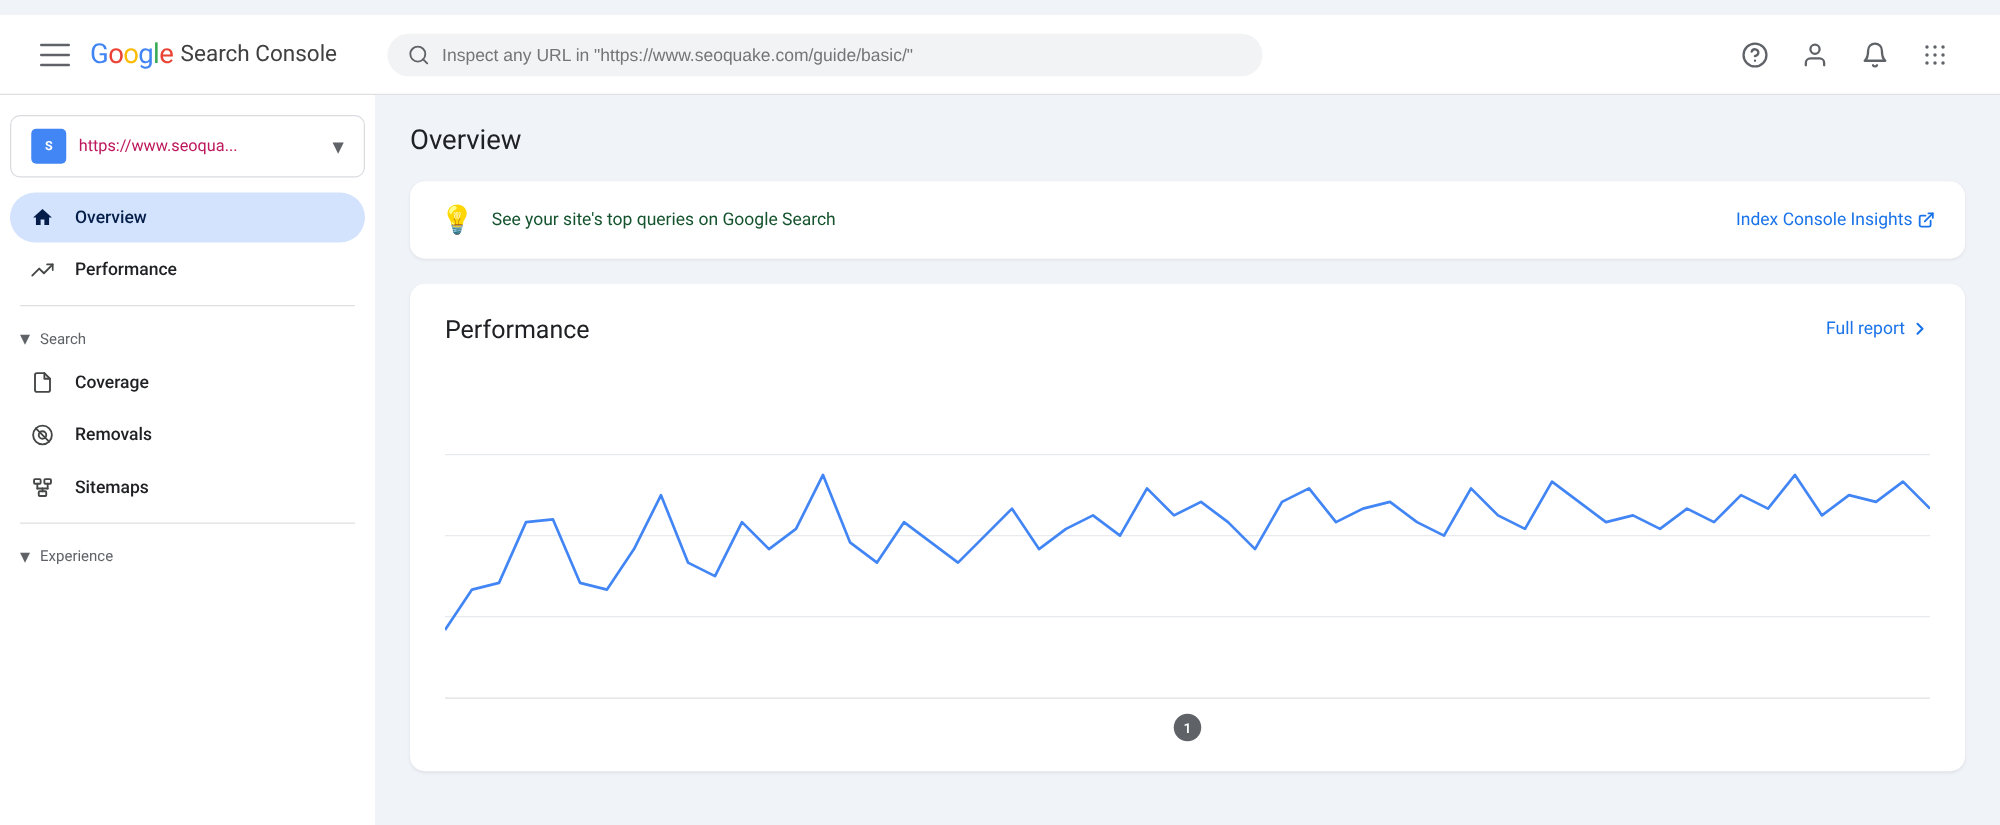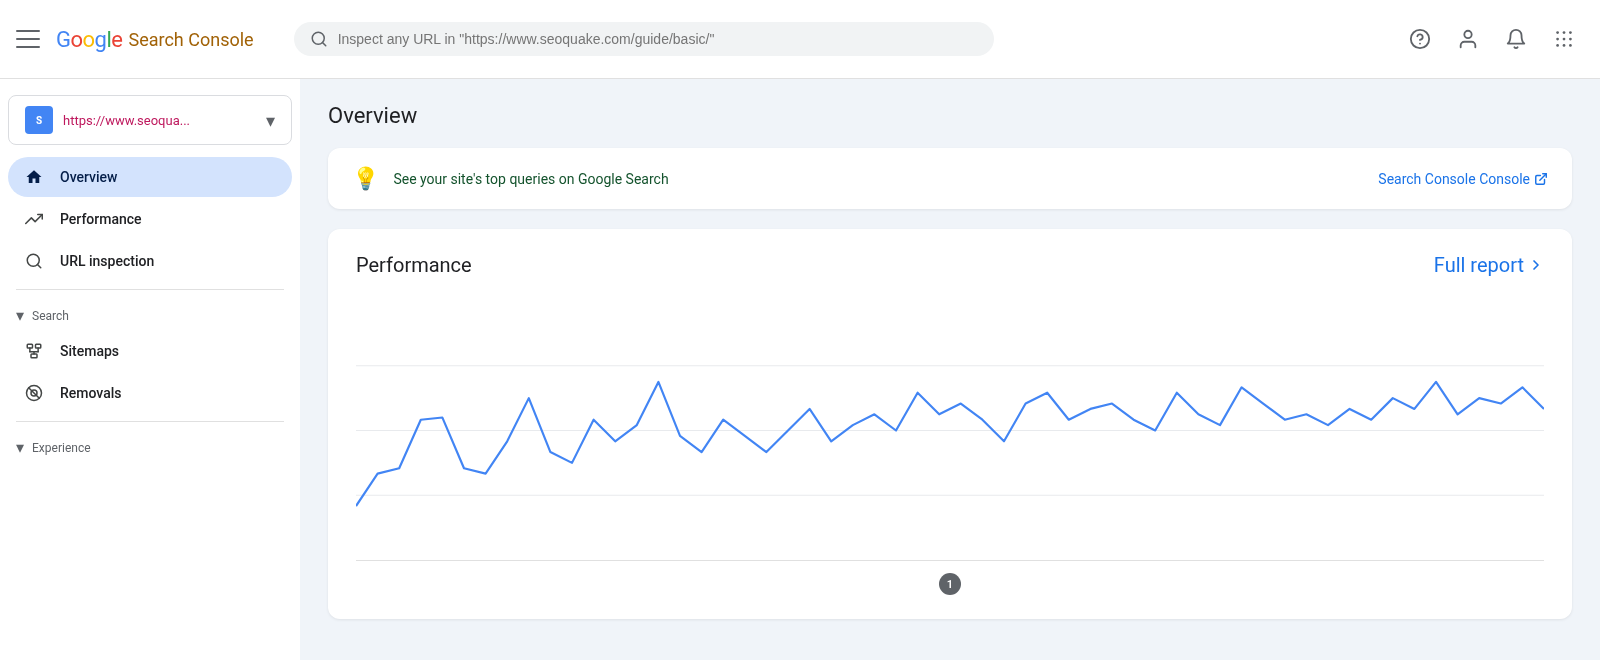--- a/index.html
+++ b/index.html
@@ -11,25 +11,26 @@
       overflow: hidden;
       display: flex;
       flex-direction: column;
     }
 
     
     .topbar {
       display: flex;
       align-items: center;
       background: #fff;
-      height: 79px;
-      padding: 0 16px;
+      height: 64px;
+      padding: 0 32px;
       border-bottom: 1px solid #e0e0e0;
       flex-shrink: 0;
       z-index: 10;
+      margin-top: 12px;
     }
     .topbar-menu-icon {
       width: 24px; height: 24px;
       display: flex; flex-direction: column;
       justify-content: space-around;
       cursor: pointer; margin-right: 16px;
     }
     .topbar-menu-icon span {
       display: block; height: 2px; background: #5f6368; border-radius: 1px;
     }
@@ -38,21 +39,21 @@
       margin-right: 16px;
     }
     .google-logo {
       font-size: 22px; font-weight: 400; letter-spacing: -0.5px;
     }
     .g-blue { color: #4285f4; }
     .g-red { color: #ea4335; }
     .g-yellow { color: #fbbc05; }
     .g-green { color: #34a853; }
     .logo-title {
-      font-size: 18px; color: #a16207; font-weight: 400; white-space: nowrap;
+      font-size: 18px; color: #404040; font-weight: 400; white-space: nowrap;
     }
     .search-bar {
       flex: 1;
       max-width: 700px;
       margin: 0 24px;
       display: flex;
       align-items: center;
       background: #f1f3f4;
       border-radius: 24px;
       padding: 8px 16px;
@@ -195,21 +196,21 @@
       min-height: 380px;
     }
     .perf-card-header {
       display: flex; align-items: center; justify-content: space-between;
       margin-bottom: 24px;
     }
     .perf-card-title {
       font-size: 20px; font-weight: 400; color: #202124;
     }
     .full-report-link {
-      color: #1a73e8; font-size: 20px; text-decoration: none;
+      color: #1a73e8; font-size: 14px; text-decoration: none;
       display: flex; align-items: center; gap: 4px; padding-left: 12px;
     }
 
     .chart-area {
       position: relative;
       height: 260px;
       border-bottom: 1px solid #e0e0e0;
     }
     .chart-area svg {
       width: 100%; height: 100%;
@@ -307,85 +308,85 @@
     <div class="nav-item">
       <span class="nav-icon">
         <svg width="18" height="18" viewBox="0 0 24 24" fill="none" stroke="currentColor" stroke-width="2" stroke-linecap="round" stroke-linejoin="round">
             <polyline points="23 6 13.5 15.5 8.5 10.5 1 18"></polyline>
             <polyline points="17 6 23 6 23 12"></polyline>
           </svg>
       </span>
       <span>Performance</span>
     </div>
 
+
+    <div class="sidebar-divider"></div>
+
+    <div class="sidebar-section-label">
+      <span class="chevron">▾</span>
+      <span>Search</span>
+    </div>
+
     <div class="nav-item">
       <span class="nav-icon">
         <svg width="18" height="18" viewBox="0 0 24 24" fill="none" stroke="currentColor" stroke-width="2" stroke-linecap="round" stroke-linejoin="round">
-            <circle cx="11" cy="11" r="8"></circle>
-            <line x1="21" y1="21" x2="16.65" y2="16.65"></line>
+            <path d="M14 2H6a2 2 0 0 0-2 2v16a2 2 0 0 0 2 2h12a2 2 0 0 0 2-2V8z"></path>
+            <polyline points="14 2 14 8 20 8"></polyline>
           </svg>
       </span>
-      <span>URL inspection</span>
-    </div>
-
-    <div class="sidebar-divider"></div>
-
-    <div class="sidebar-section-label">
-      <span class="chevron">▾</span>
-      <span>Search</span>
-    </div>
-
+      <span>Coverage</span>
+    </div>
+
+    <div class="nav-item">
+      <span class="nav-icon">
+        <svg width="18" height="18" viewBox="0 0 24 24" fill="none" stroke="currentColor" stroke-width="2" stroke-linecap="round" stroke-linejoin="round">
+            <circle cx="12" cy="12" r="10"></circle>
+            <line x1="4.93" y1="4.93" x2="19.07" y2="19.07"></line>
+            <circle cx="12" cy="12" r="4"></circle>
+          </svg>
+      </span>
+      <span>Removals</span>
+    </div>
 
     <div class="nav-item">
       <span class="nav-icon">
         <svg width="18" height="18" viewBox="0 0 24 24" fill="none" stroke="currentColor" stroke-width="2" stroke-linecap="round" stroke-linejoin="round">
             <rect x="3" y="3" width="7" height="5" rx="1"></rect>
             <rect x="14" y="3" width="7" height="5" rx="1"></rect>
             <rect x="8" y="16" width="8" height="5" rx="1"></rect>
             <line x1="6.5" y1="8" x2="6.5" y2="13"></line>
             <line x1="17.5" y1="8" x2="17.5" y2="13"></line>
             <line x1="6.5" y1="13" x2="17.5" y2="13"></line>
             <line x1="12" y1="13" x2="12" y2="16"></line>
           </svg>
       </span>
       <span>Sitemaps</span>
     </div>
 
-    <div class="nav-item">
-      <span class="nav-icon">
-        <svg width="18" height="18" viewBox="0 0 24 24" fill="none" stroke="currentColor" stroke-width="2" stroke-linecap="round" stroke-linejoin="round">
-            <circle cx="12" cy="12" r="10"></circle>
-            <line x1="4.93" y1="4.93" x2="19.07" y2="19.07"></line>
-            <circle cx="12" cy="12" r="4"></circle>
-          </svg>
-      </span>
-      <span>Removals</span>
-    </div>
-
     <div class="sidebar-divider"></div>
 
     <div class="sidebar-section-label">
       <span class="chevron">▾</span>
       <span>Experience</span>
     </div>
 
 
 
   </nav>
 
   <main class="content">
     <h1 class="page-title">Overview</h1>
 
     <div class="info-card">
       <div class="info-card-left">
         <span class="bulb-icon">💡</span>
         <span class="info-card-text">See your site's top queries on Google Search</span>
       </div>
       <a href="#" class="insights-link">
-        <span>Search Console Console</span>
+        <span>Index Console Insights</span>
         <svg width="14" height="14" viewBox="0 0 24 24" fill="none" stroke="currentColor" stroke-width="2.5" stroke-linecap="round" stroke-linejoin="round">
             <path d="M18 13v6a2 2 0 0 1-2 2H5a2 2 0 0 1-2-2V8a2 2 0 0 1 2-2h6"></path>
             <polyline points="15 3 21 3 21 9"></polyline>
             <line x1="10" y1="14" x2="21" y2="3"></line>
           </svg>
       </a>
     </div>
 
     <div class="perf-card">
       <div class="perf-card-header">

